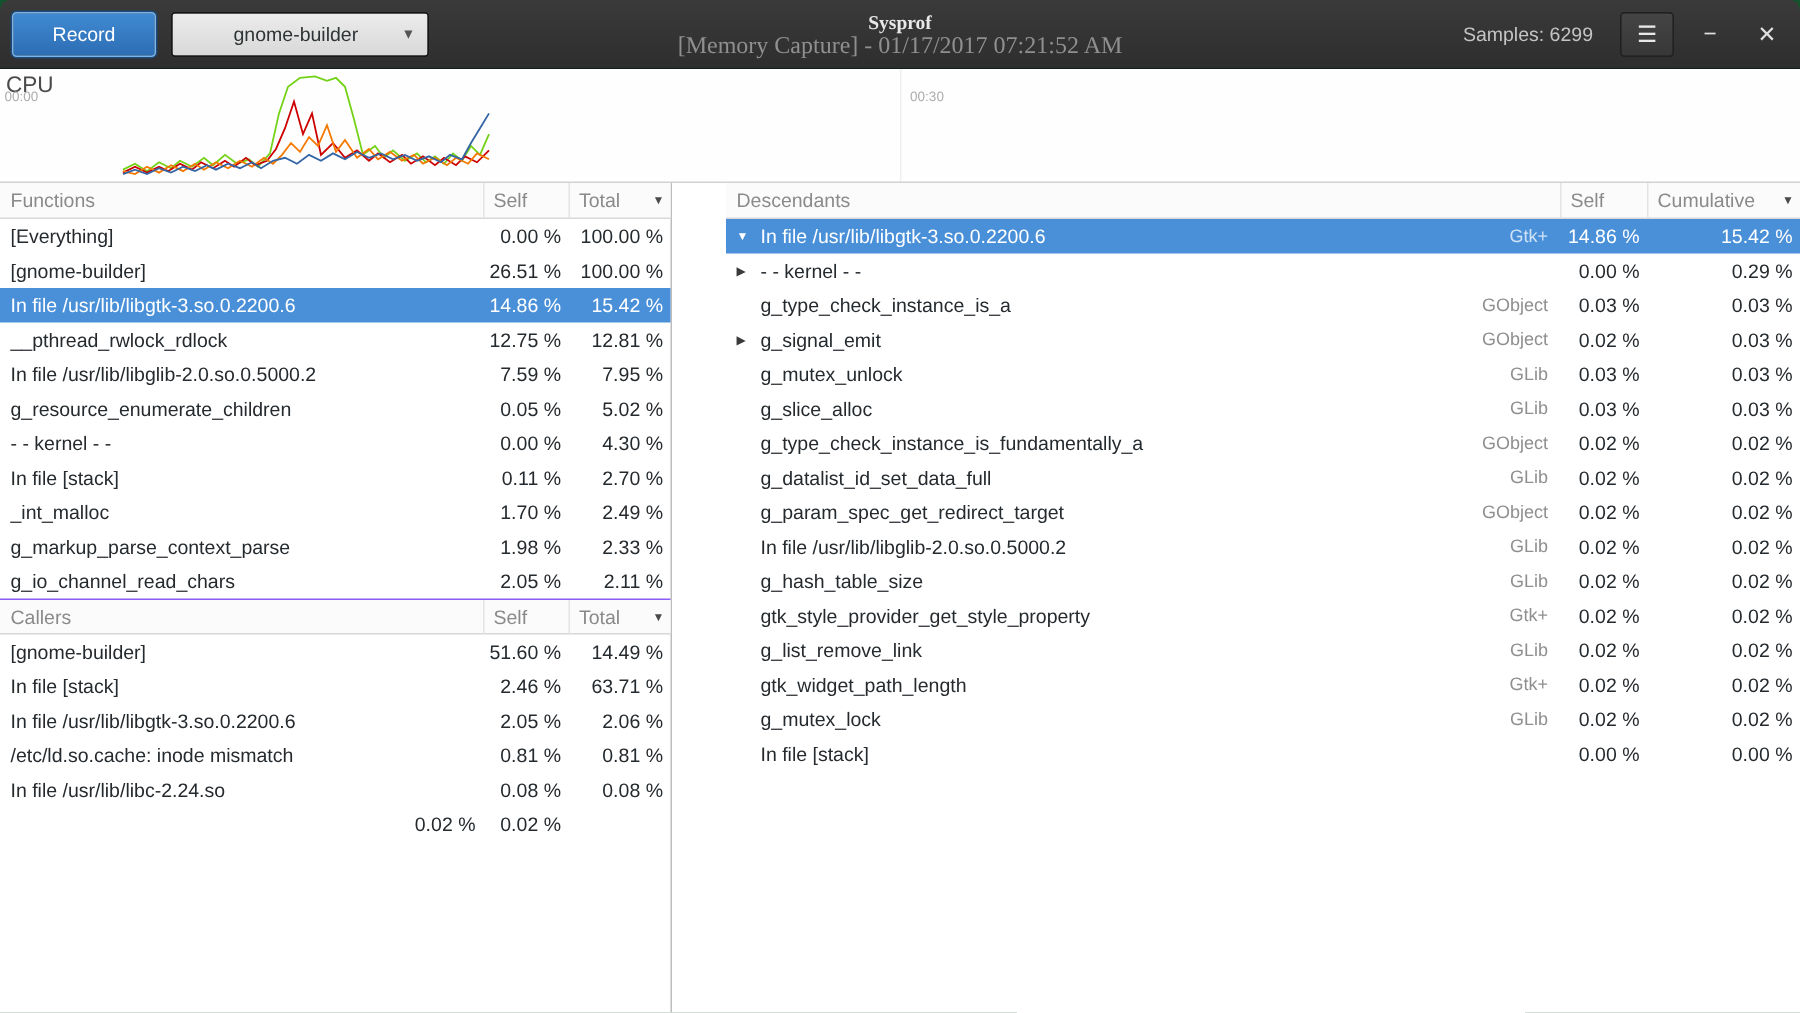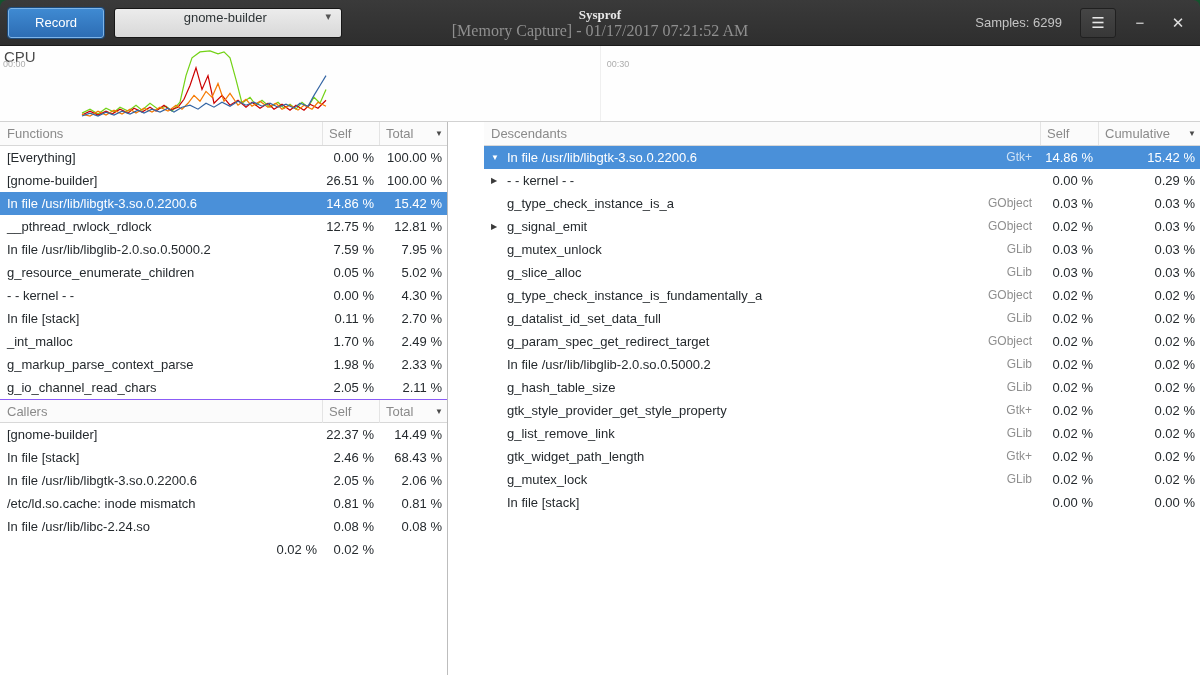--- a/index.html
+++ b/index.html
@@ -8,21 +8,21 @@
   .window { width:1200px; height:675px; display:flex; flex-direction:column; background:#14532d; }
 
   
   .headerbar { height:46px; flex:0 0 46px; background:linear-gradient(#3a3a3a,#2e2e2e);
                border-bottom:1px solid #1b1b1b; display:flex; align-items:center;
                position:relative; border-radius:7px 7px 0 0; padding:0 8px; }
   .record-btn { height:30px; min-width:96px; margin-right:10px; font-size:13px; color:#ffffff;
                 background:linear-gradient(#3f8ad2,#2d6db4); border:1px solid #7db4e8;
                 border-radius:3px; box-shadow:0 0 0 1px #1c4a7b; cursor:pointer;
                 font-family:"Liberation Sans",sans-serif; }
-  .proc-btn { height:30px; width:228px; display:flex; align-items:flex-start; padding:1px 10px;
+  .proc-btn { height:30px; width:172px; display:flex; align-items:center; padding:1px 10px;
               background:linear-gradient(#ececec,#d8d8d8); border:1px solid #171717;
               border-radius:3px; color:#2e3436; font-size:13px; cursor:pointer;
               font-family:"Liberation Sans",sans-serif; }
   .proc-btn .lbl { flex:1; text-align:center; }
   .proc-btn .caret { color:#555; font-size:11px; }
   .titlebox { position:absolute; left:50%; top:6px; transform:translateX(-50%);
               text-align:center; pointer-events:none;font-family:Liberation Serif, serif; }
   .title { font-size:13px; font-weight:bold; color:#e8e8e8; line-height:18px; }
   .subtitle { font-size:16px; color:#8f8f8f; line-height:14px; }
   .hdr-right { margin-left:auto; display:flex; align-items:center; }
@@ -197,28 +197,28 @@
         </div>
         <div class="num">
           <span>Total</span>
           <span class="sort">▼</span>
         </div>
       </div>
       <div>
 
           <div class="row grid-l depth-0">
             <div class="name">[gnome-builder]</div>
-            <div class="num">22.37 %</div>
+            <div class="num">51.60 %</div>
             <div class="num">14.49 %</div>
           </div>
 
           <div class="row grid-l depth-0">
             <div class="name">In file [stack]</div>
             <div class="num">2.46 %</div>
-            <div class="num">68.43 %</div>
+            <div class="num">63.71 %</div>
           </div>
 
           <div class="row grid-l depth-0">
             <div class="name">In file /usr/lib/libgtk-3.so.0.2200.6</div>
             <div class="num">2.05 %</div>
             <div class="num">2.06 %</div>
           </div>
 
           <div class="row grid-l depth-0">
             <div class="name">/etc/ld.so.cache: inode mismatch</div>

